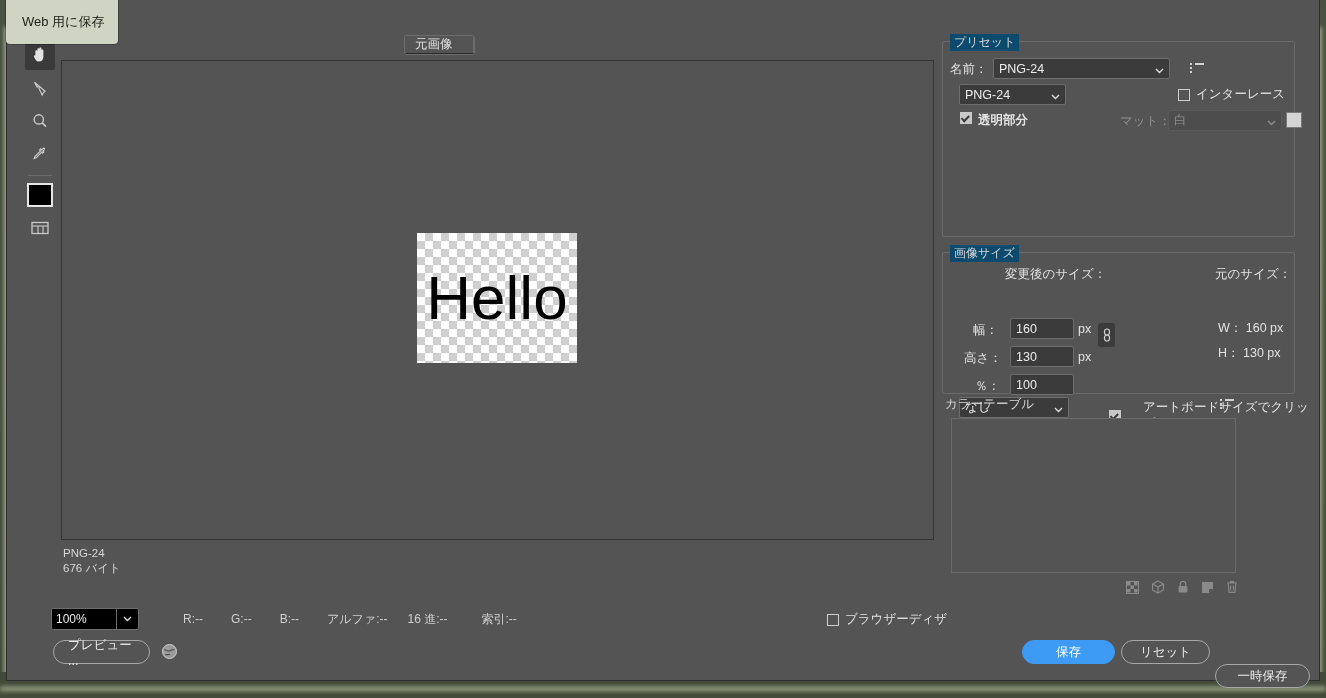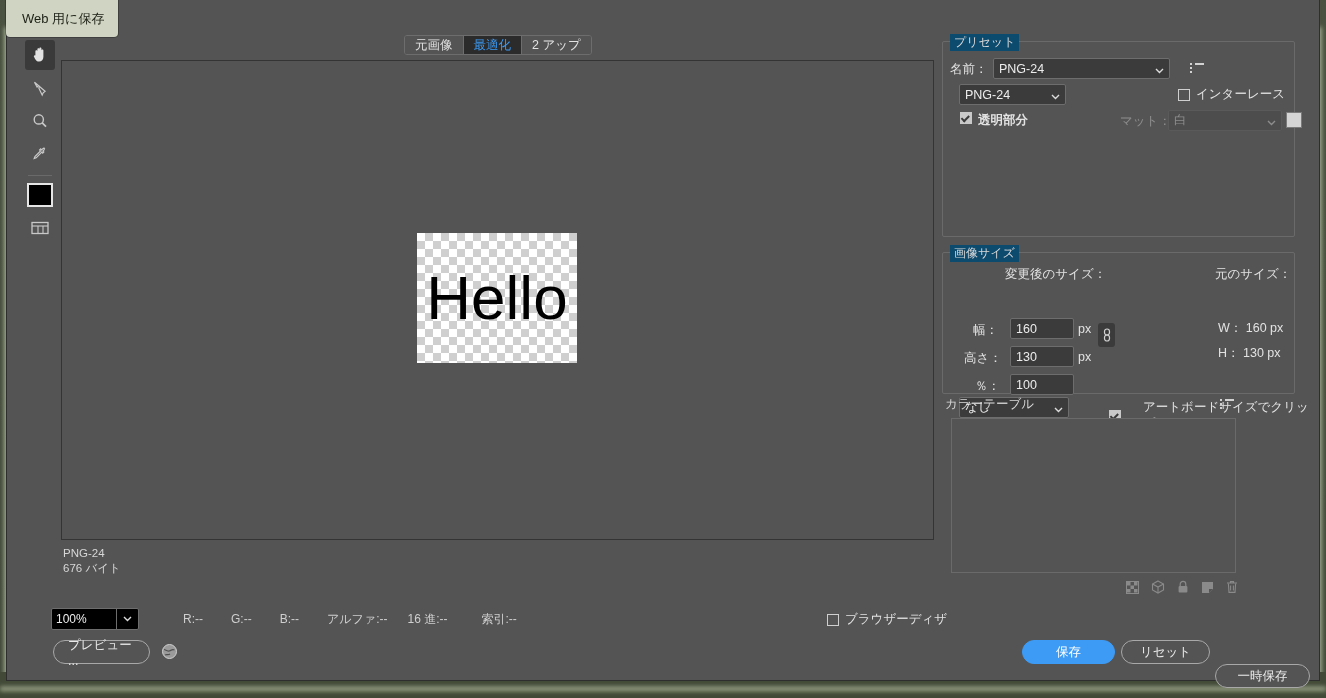--- a/index.html
+++ b/index.html
@@ -49,35 +49,35 @@
     background: #545454;
     border: 1px solid #2e2e2e;
     border-top: none;
   }
 
   
   #titlebar {
     position: absolute; left: 0; top: 0; width: 1326px; height: 27px;
   }
   #title-tab {
-    position: absolute; left: 6px; top: 0; height: 37px;
+    position: absolute; left: 6px; top: 0; height: 44px;
     padding: 0 14px 0 16px;
     display: flex; align-items: center;
     background: #cfd5c2;
     border-radius: 0 0 4px 4px;
     color: #1d2016; font-size: 13px;
     box-shadow: 0 0 0 1px rgba(0,0,0,.25);
   }
 
   
   #viewtabs {
     position: absolute; left: 403px; top: 35px;
     display: flex; align-items: stretch;
     border: 1px solid #6d6d6d; border-radius: 3px;
-    overflow: hidden; height: 20px;
+    overflow: hidden; height: 20px; flex-direction: column;
   }
   .vtab {
     padding: 0 10px; display: flex; align-items: center;
     font-size: 12.5px; color: #e2e2e2; background: #545454;
     border-right: 1px solid #6d6d6d; cursor: default;
   }
   .vtab:last-child { border-right: none; }
   .vtab.active { background: #2b2b2b; color: #3d9bf5; }
 
   

